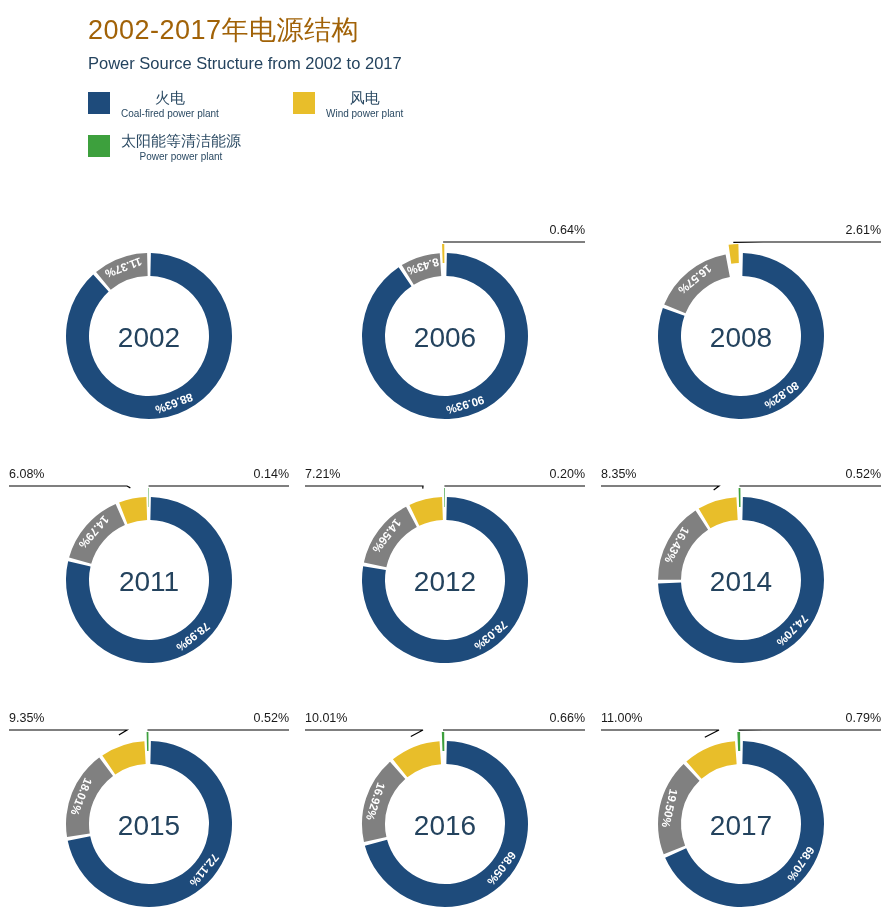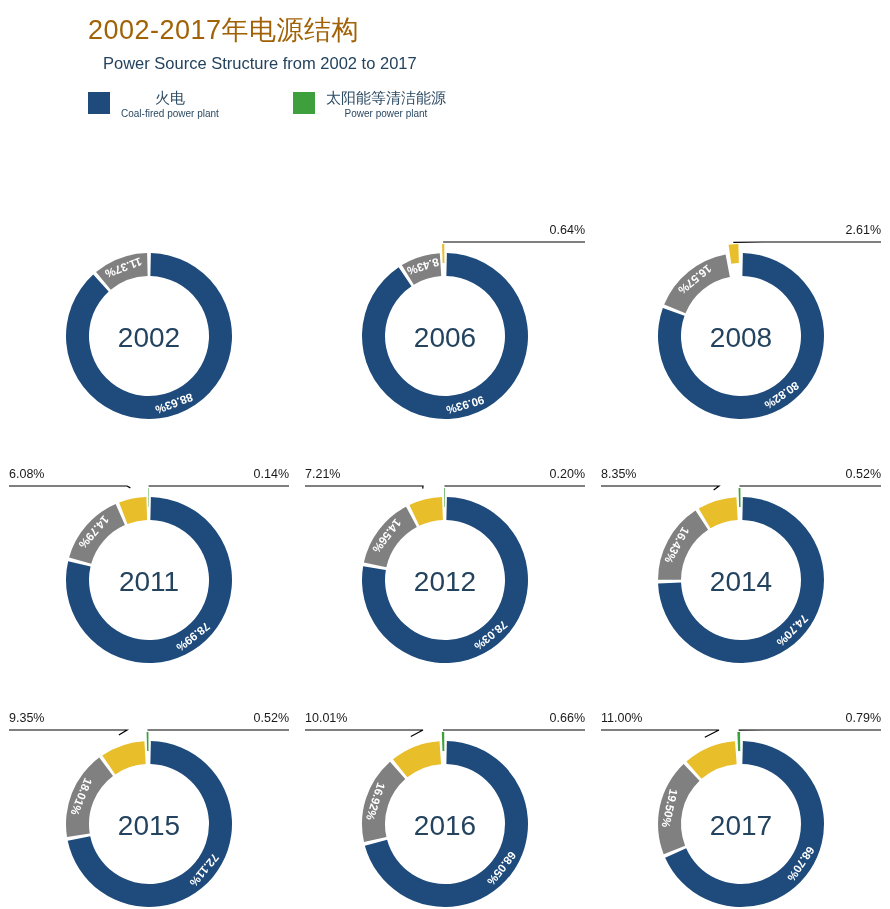--- a/index.html
+++ b/index.html
@@ -25,21 +25,21 @@
     font-weight: 400;
     color: #a16207;
     letter-spacing: .5px;
     line-height: 1.25;
     margin: 0;
   }
   .title-en {
     font-size: 16.5px;
     font-weight: 400;
     color: #24435e;
-    margin: 6px 0 0 15px;
+    margin: 6px 0 0 0;
     line-height: 1.2;
   }
 
   
   .legend {
     margin: 16px 0 0 88px;
     width: 430px;
     display: grid;
     grid-template-columns: 205px 205px;
     grid-row-gap: 13px;
@@ -101,20 +101,27 @@
   <h1 class="title-cn">2002-2017年电源结构</h1>
   <h2 class="title-en">Power Source Structure from 2002 to 2017</h2>
 </div>
 
 <div class="legend" id="legend">
     <div class="legend-item">
       <span class="legend-swatch" style="background: rgb(30, 75, 123);"></span>
       <span class="legend-text">
         <span class="legend-cn">火电</span>
         <span class="legend-en">Coal-fired power plant</span>
+      </span>
+    </div>
+    <div class="legend-item">
+      <span class="legend-swatch" style="background: rgb(232, 190, 42);"></span>
+      <span class="legend-text">
+        <span class="legend-cn">风电</span>
+        <span class="legend-en">Wind power plant</span>
       </span>
     </div>
     <div class="legend-item">
       <span class="legend-swatch" style="background: rgb(61, 160, 61);"></span>
       <span class="legend-text">
         <span class="legend-cn">太阳能等清洁能源</span>
         <span class="legend-en">Power power plant</span>
       </span>
     </div>
   </div>

